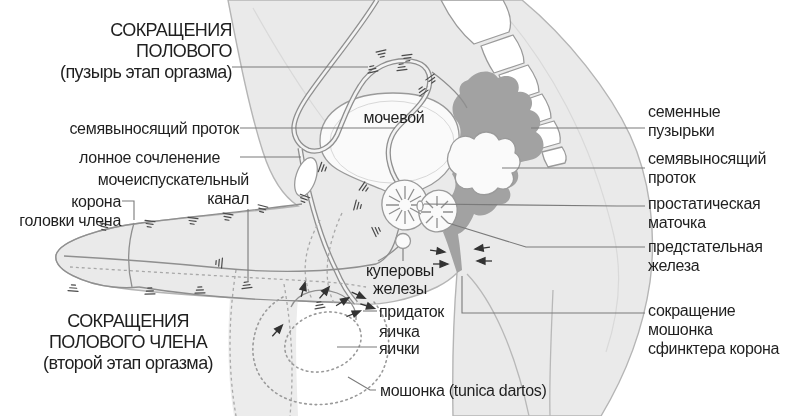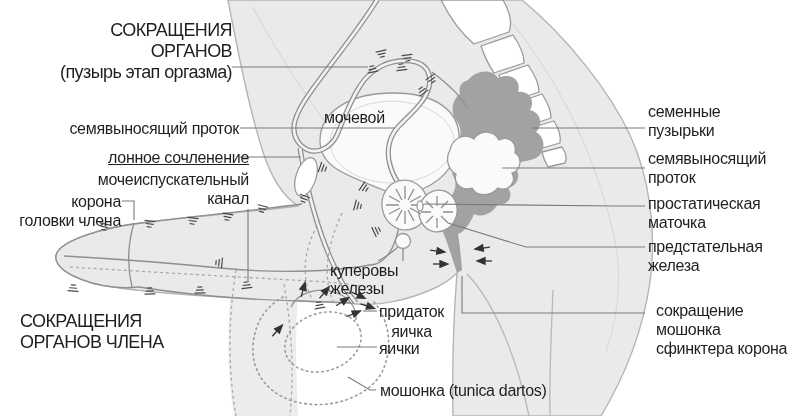--- a/index.html
+++ b/index.html
@@ -8,21 +8,21 @@
   }
   html,body{margin:0;padding:0;background:#fff;}
   #stage{
     position:relative; width:790px; height:416px; overflow:hidden;
     background:#fff; font-family:"Liberation Sans", sans-serif; color:var(--text);
   }
   svg.art{position:absolute; left:0; top:0; width:790px; height:416px;}
   .lab{position:absolute; font-size:16px; line-height:19px; letter-spacing:-0.3px; white-space:nowrap;}
   .lab span{display:block;}
   .hd{font-size:18px; line-height:21px; letter-spacing:-0.6px;}
-  .ctr{text-align:left;}
+  .ctr{text-align:center;}
   .rgt{text-align:right;}
   
   .sil{fill:var(--body);stroke:var(--outline);stroke-width:1.4;}
   .patch{fill:#ececec;stroke:none;}
   .faint{stroke:#d9d9d9;stroke-width:1.2;fill:none;}
   .edge{stroke:#b8b8b8;stroke-width:1.3;fill:none;}
   .oln{stroke:var(--organ_line);stroke-width:1.3;fill:none;}
   .bone{fill:#ffffff;stroke:#9a9a9a;stroke-width:1.3;stroke-linejoin:round;}
   .rectm{fill:var(--rectum);stroke:none;}
   .worg{fill:#fafafa;stroke:#9a9a9a;stroke-width:1.3;}
@@ -190,52 +190,53 @@
       <path class="lead" d="M462,276 V313 H645"></path>
       <path class="lead" d="M531,128 H645"></path>
       <path class="lead" d="M502,168 H645"></path>
       <path class="lead" d="M424,204 L617,206 H645"></path>
       <path class="lead" d="M448,223 L526,247 H645"></path>
     </g>
   </svg>
 
   <div class="lab hd rgt" style="right:558px;top:20px;">
     <span>СОКРАЩЕНИЯ</span>
-    <span>ОРГАНОВ</span>
+    <span>ПОЛОВОГО</span>
     <span>(пузырь этап оргазма)</span>
   </div>
 
   <div class="lab rgt" style="right:551px;top:119px;text-align:right;">семявыносящий проток</div>
-  <div class="lab rgt" style="right:541px;top:148px;text-decoration:underline;">лонное сочленение</div>
+  <div class="lab rgt" style="right:570px;top:148px;">лонное сочленение</div>
 
   <div class="lab rgt" style="right:541px;top:170px;">
     <span>мочеиспускательный</span>
     <span>канал</span>
   </div>
 
   <div class="lab rgt" style="right:669px;top:192px;">
     <span>корона</span>
     <span>головки члена</span>
   </div>
 
   <div class="lab hd ctr" style="left:20px;width:216px;top:311px;">
     <span>СОКРАЩЕНИЯ</span>
-    <span>ОРГАНОВ ЧЛЕНА</span>
+    <span>ПОЛОВОГО ЧЛЕНА</span>
+    <span>(второй этап оргазма)</span>
   </div>
 
   <div class="lab ctr" style="left:324px;width:140px;top:106px;line-height:23px;">
     <span>мочевой</span>
   </div>
 
   <div class="lab ctr" style="left:330px;width:140px;top:262px;line-height:18px;">
     <span>куперовы</span>
     <span>железы</span>
   </div>
 
-  <div class="lab" style="left:379px;top:302px;line-height:20px;text-align:center;">
+  <div class="lab" style="left:379px;top:302px;line-height:20px;">
     <span>придаток</span>
     <span>яичка</span>
   </div>
 
   <div class="lab" style="left:379px;top:339px;">яички</div>
   <div class="lab" style="left:380px;top:381px;">мошонка (tunica dartos)</div>
 
   <div class="lab" style="left:648px;top:102px;">
     <span>семенные</span>
     <span>пузырьки</span>
@@ -249,19 +250,19 @@
   <div class="lab" style="left:648px;top:194px;">
     <span>простатическая</span>
     <span>маточка</span>
   </div>
 
   <div class="lab" style="left:648px;top:237px;">
     <span>предстательная</span>
     <span>железа</span>
   </div>
 
-  <div class="lab" style="left:648px;top:301px;margin-left:8px;">
+  <div class="lab" style="left:648px;top:301px;">
     <span>сокращение</span>
     <span>мошонка</span>
     <span>сфинктера корона</span>
   </div>
 
 </div>
 
 </body></html>

